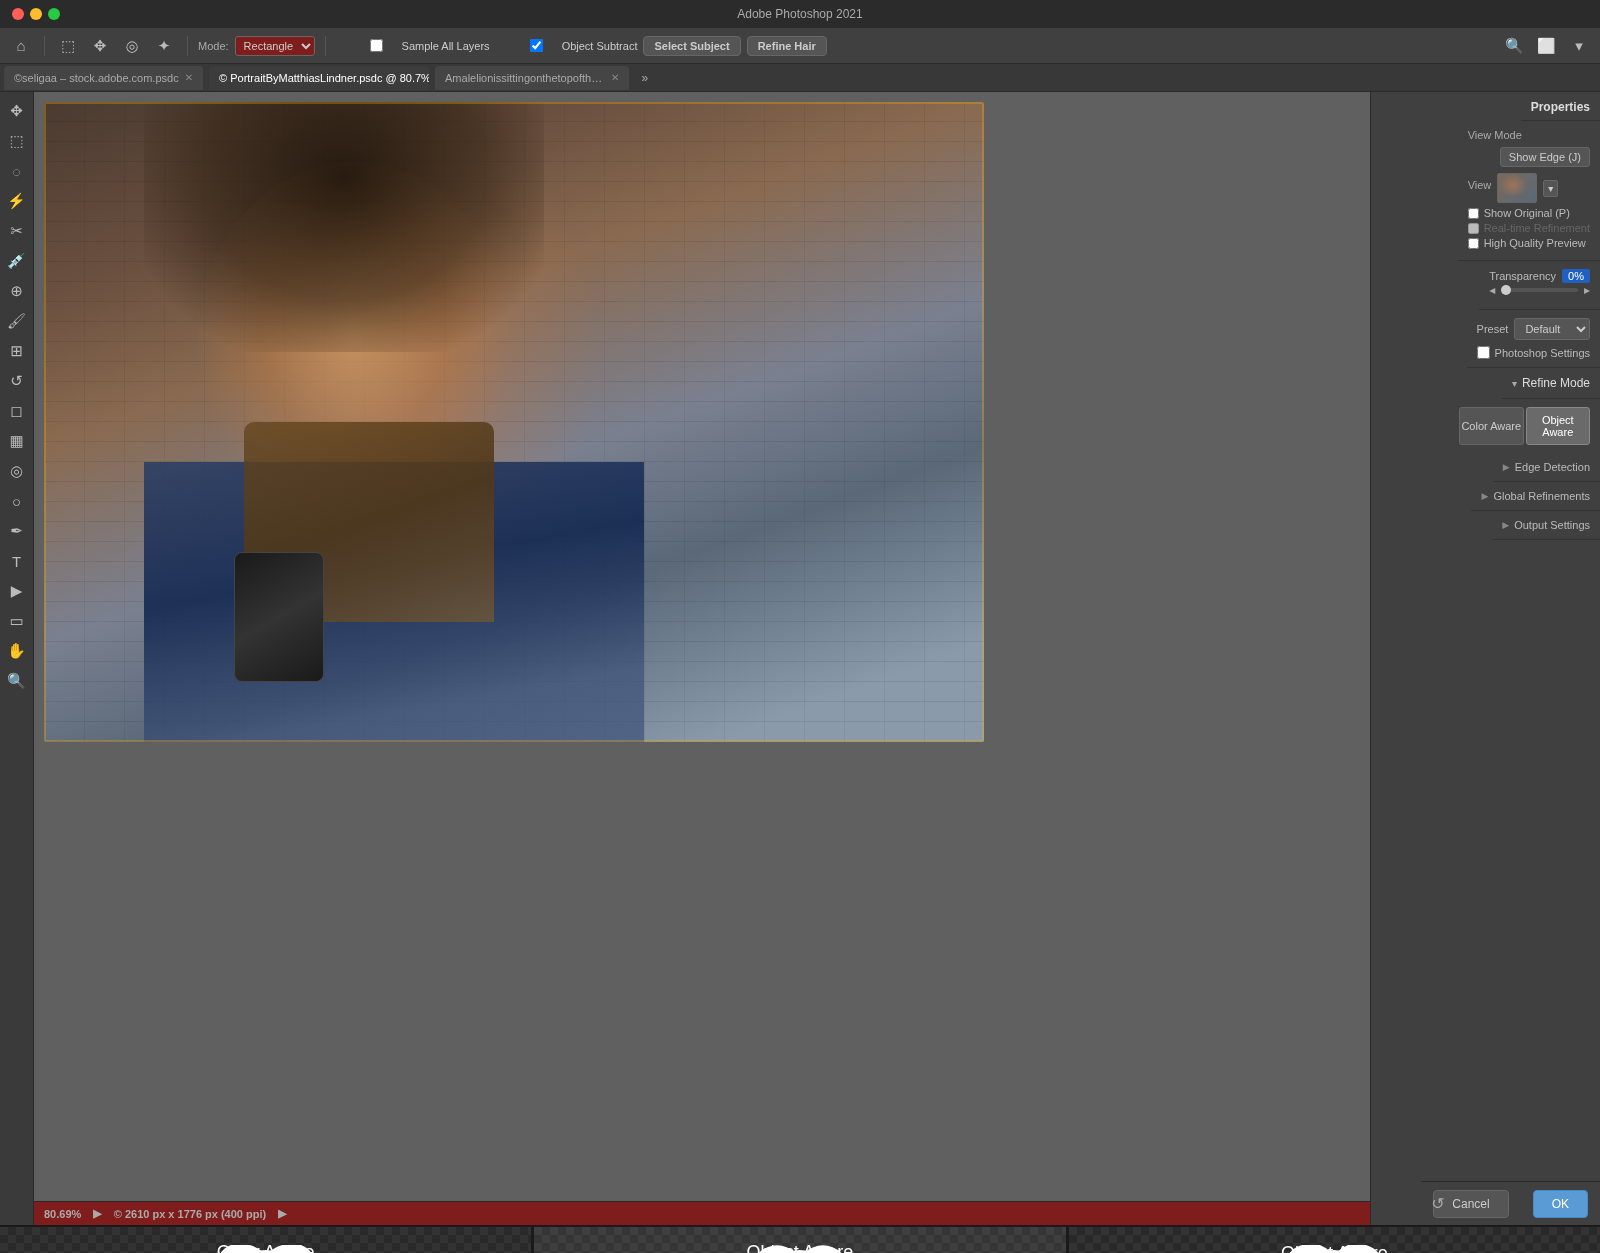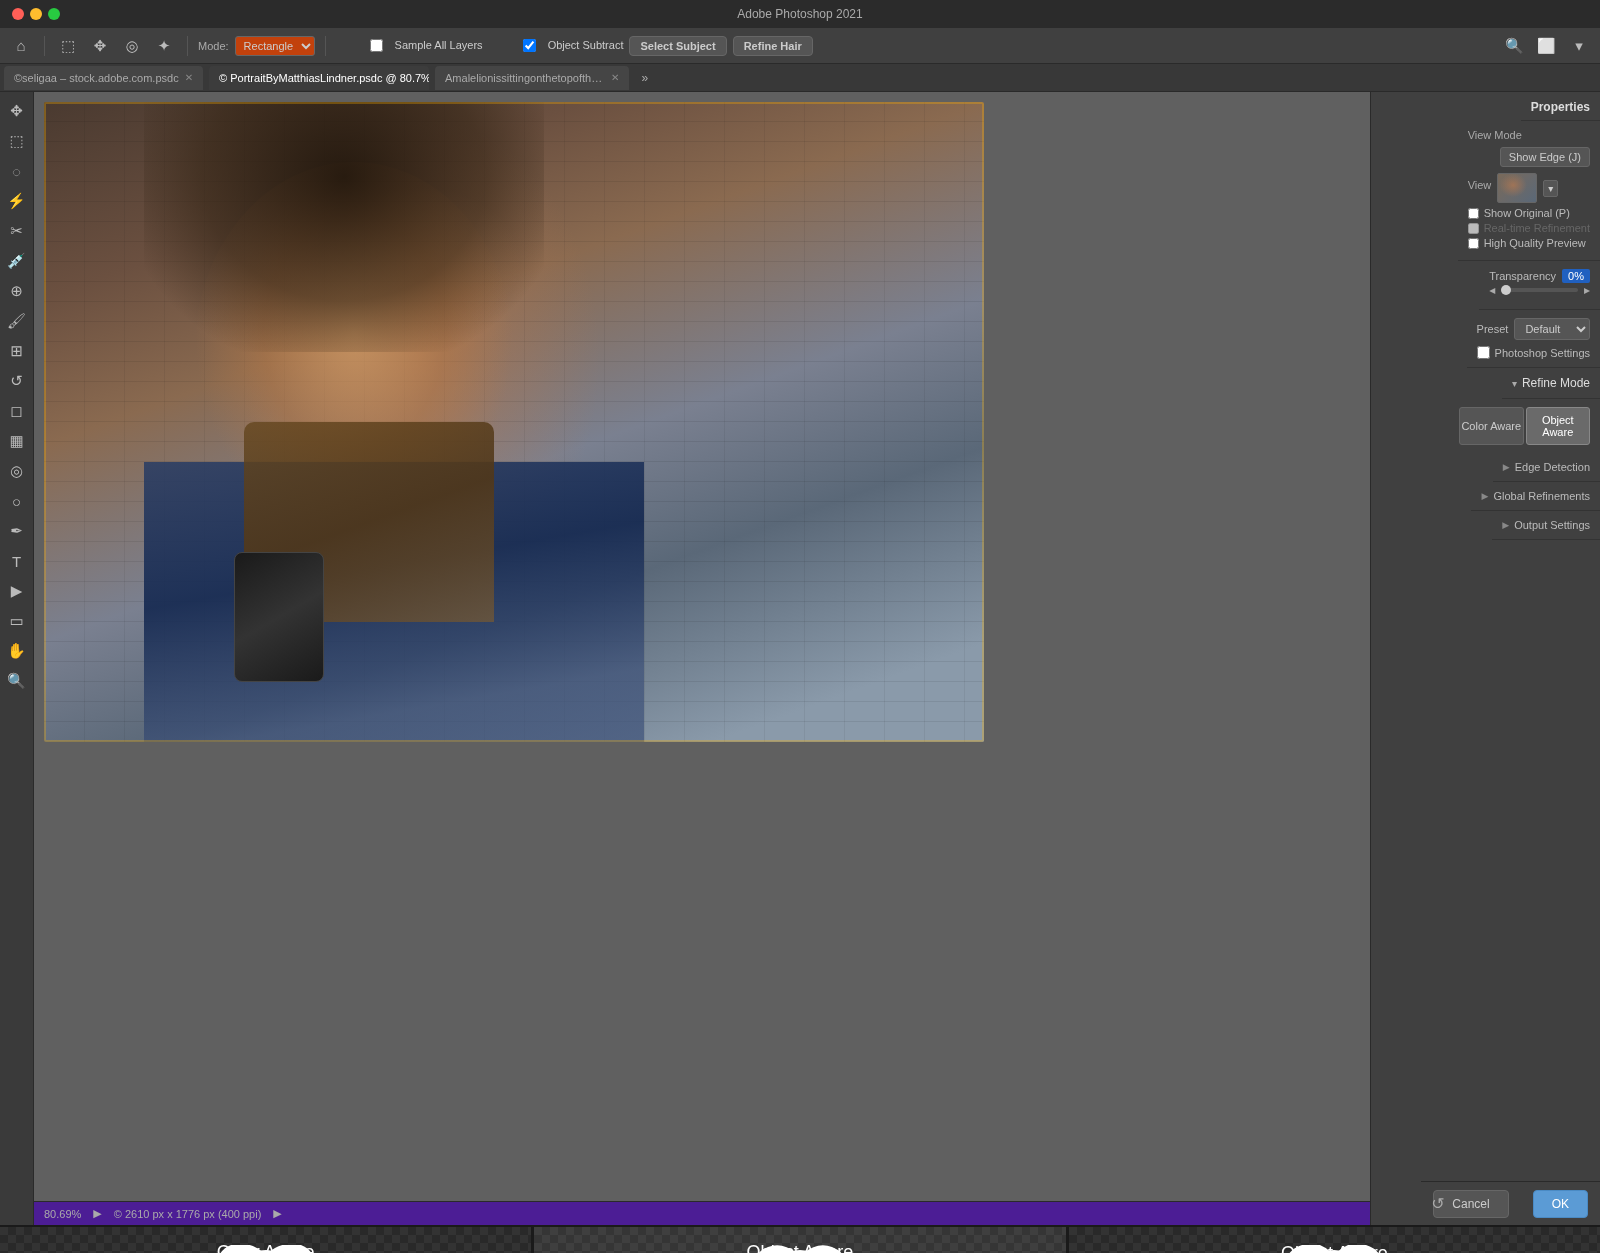--- a/index.html
+++ b/index.html
@@ -62,30 +62,31 @@
       font-weight: bold;
     }
     .toolbar-sep {
       width: 1px;
       height: 20px;
       background: #555;
       margin: 0 4px;
     }
     .toolbar-label { font-size: 11px; color: #aaa; }
     .toolbar-select {
-      background: #c2410c;
+      background: #7f1d1d;
       border: 1px solid #666;
       color: #ccc;
       font-size: 11px;
       padding: 2px 4px;
       border-radius: 3px;
     }
     .toolbar-checkbox-label {
       display: flex;
-      gap: 12px;
+      align-items: center;
+      gap: 19px;
       font-size: 11px;
       color: #ccc;
       cursor: pointer;
       padding-left: 34px;
     }
 
     
     #tabs {
       height: 28px;
       background: #383838;
@@ -184,28 +185,29 @@
     .canvas-photo-overlay {
       position: absolute;
       inset: 0;
       background:
         radial-gradient(ellipse 300px 400px at 40% 40%, rgba(180,120,80,0.6) 0%, transparent 60%),
         radial-gradient(ellipse 200px 150px at 40% 25%, rgba(200,150,100,0.5) 0%, transparent 50%),
         linear-gradient(160deg, #4a3a30 0%, #6b5040 20%, #8a6a50 35%, #7a8090 55%, #5a6878 70%, #8a9aaa 90%);
     }
     #canvas-statusbar {
       height: 24px;
-      background: #4c1d95;
+      background: #7f1d1d;
       border-top: 1px solid #2a2a2a;
       display: flex;
       align-items: center;
       padding: 0 10px;
       gap: 12px;
       font-size: 11px;
       color: #aaa;
+      font-weight: bold;
     }
 
     
     #props-panel {
       width: 230px;
       background: #404040;
       border-left: 1px solid #2a2a2a;
       display: flex;
       flex-direction: column;
       overflow-y: auto;

